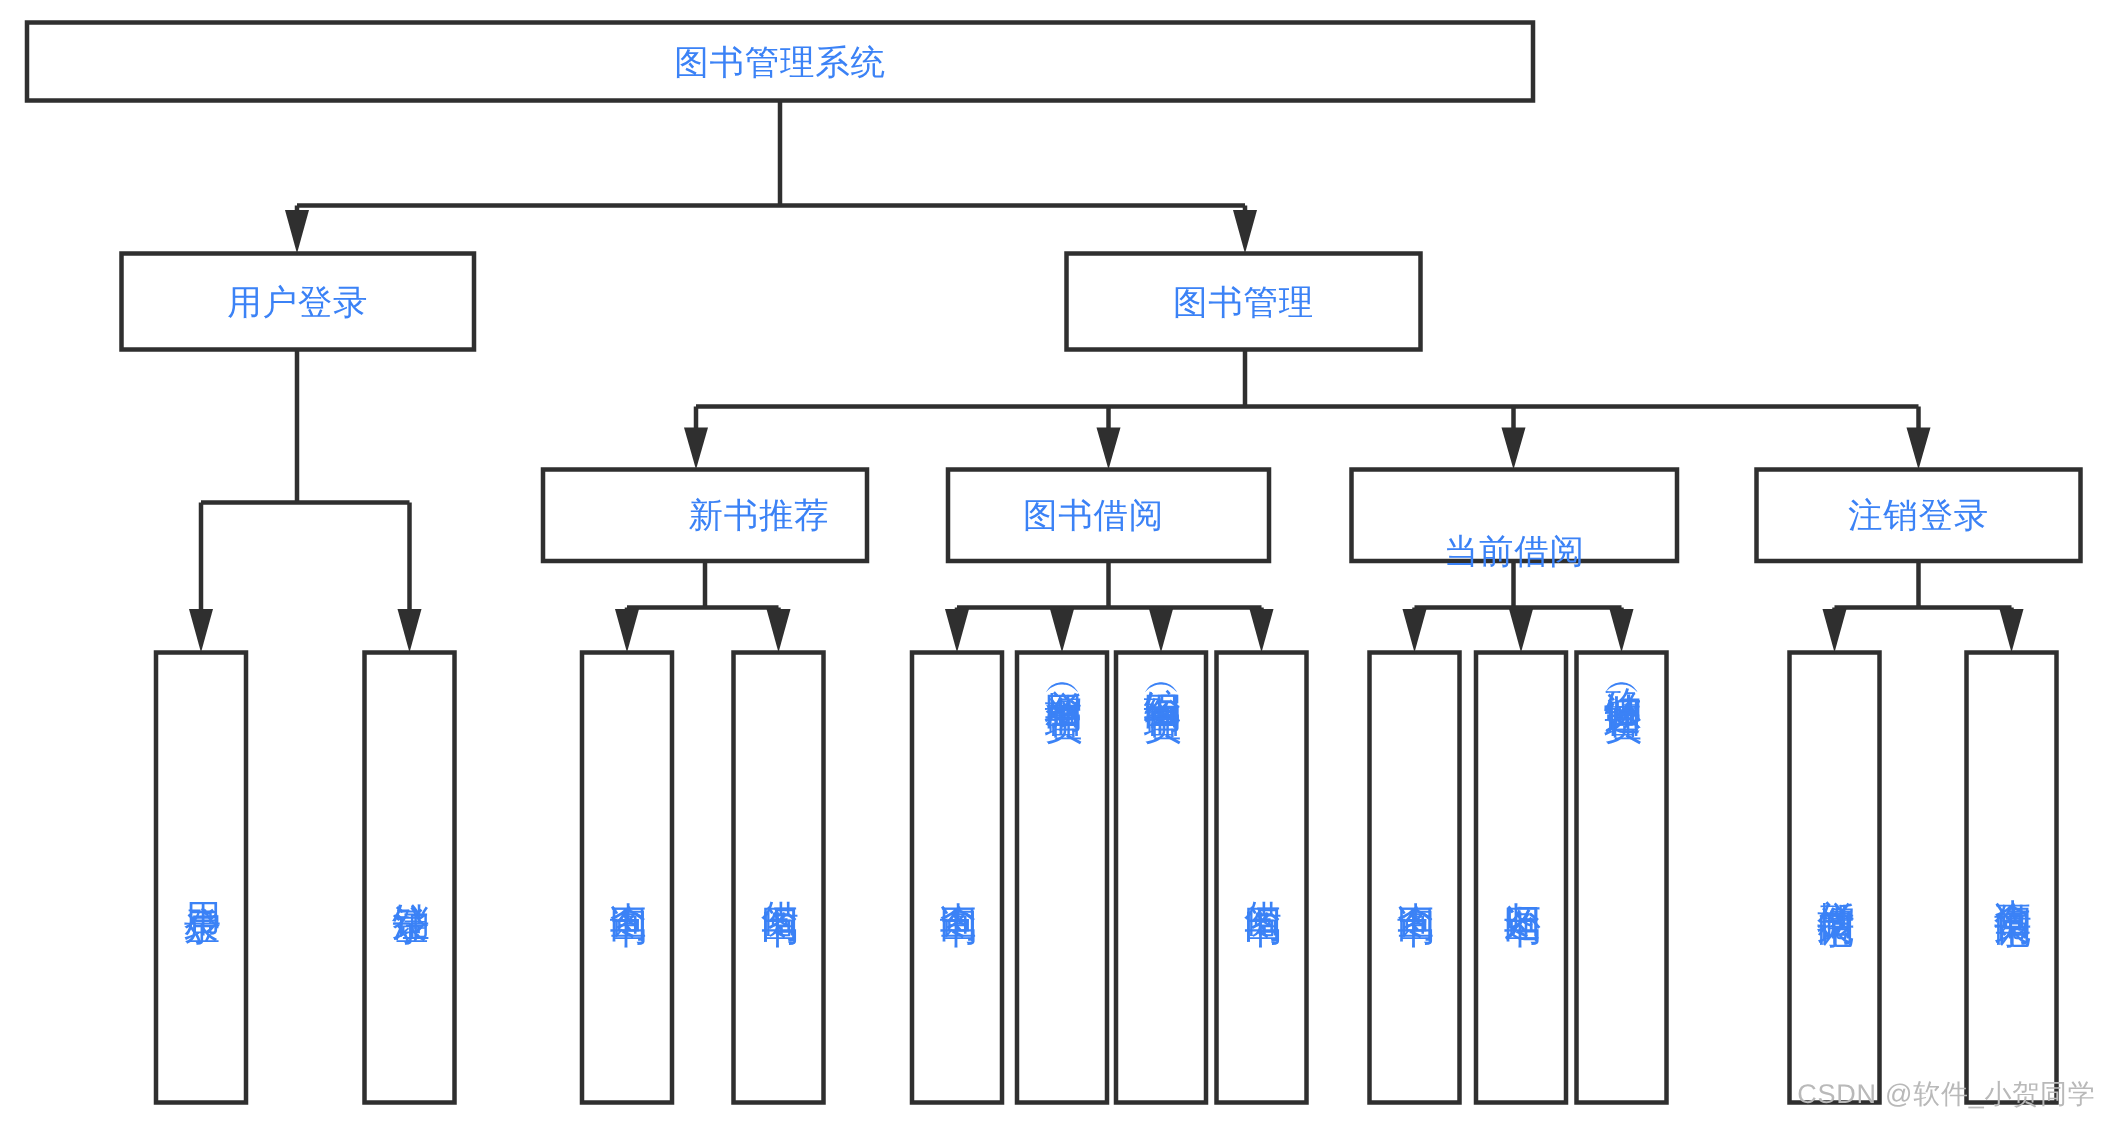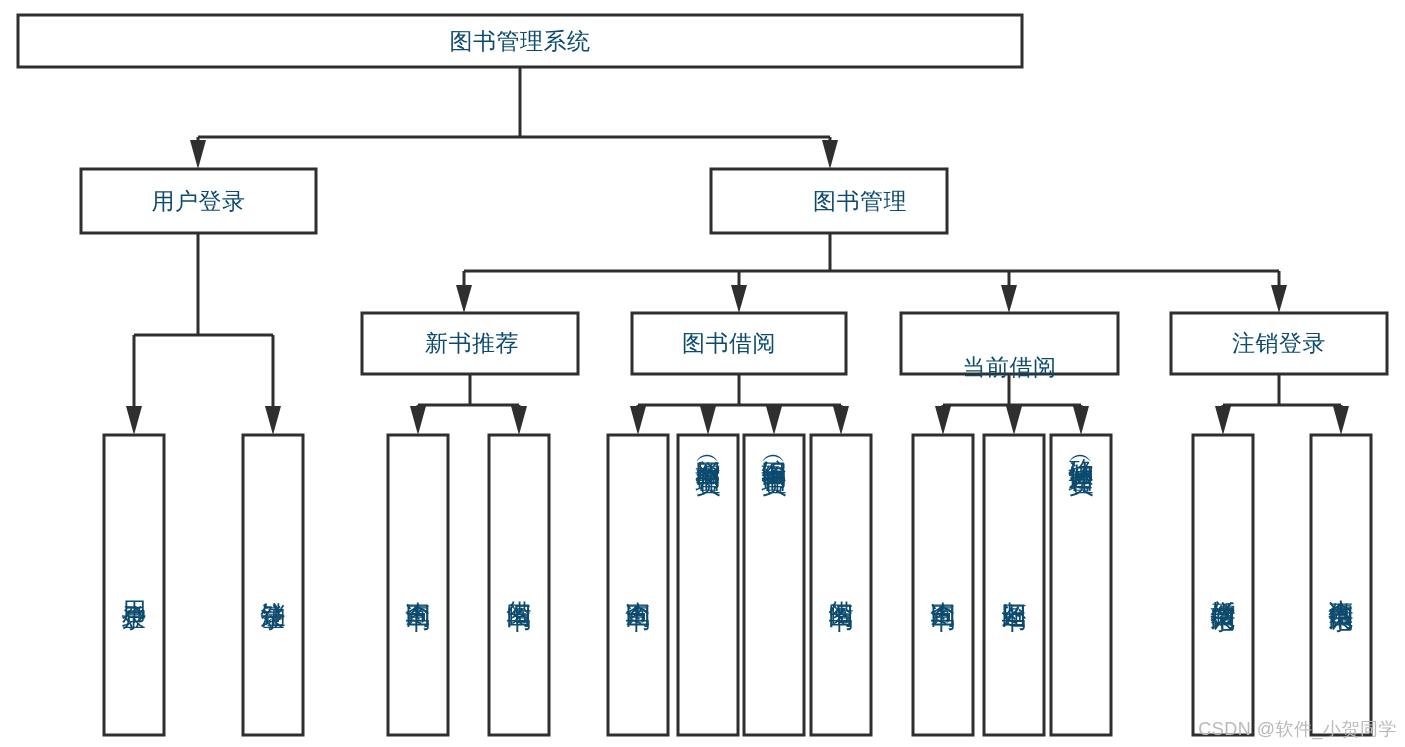--- a/index.html
+++ b/index.html
@@ -39,21 +39,21 @@
     stroke-linecap: butt;
   }
   .arrow-head {
     fill: #2f2f2f;
     stroke: none;
   }
   .node-label {
     position: absolute;
     box-sizing: border-box;
     display: flex;
-    color: #0c4a6e;
+    color: #3b82f6;
     pointer-events: none;
     white-space: nowrap;
   }
   .node-label.horizontal {
     align-items: center;
     justify-content: center;
     font-size: 23px;
     letter-spacing: 0.5px;
   }
   .node-label.vertical {
@@ -184,23 +184,23 @@
     <rect class="node-box" x="913" y="435" width="60" height="300"></rect>
     <rect class="node-box" x="984" y="435" width="60" height="300"></rect>
     <rect class="node-box" x="1051" y="435" width="60" height="300"></rect>
     <rect class="node-box" x="1193" y="435" width="60" height="300"></rect>
     <rect class="node-box" x="1311" y="435" width="60" height="300"></rect>
   </svg>
 
   <div class="node-label horizontal" style="left:18px; top:15px; width:1004px; height:52px;">图书管理系统</div>
 
   <div class="node-label horizontal" style="left:81px; top:169px; width:235px; height:64px;">用户登录</div>
-  <div class="node-label horizontal" style="left:711px; top:169px; width:236px; height:64px;margin-left:31px;">图书管理</div>
-
-  <div class="node-label horizontal" style="left:342px; top:313px; width:260px; height:61px;">新书推荐</div>
+  <div class="node-label horizontal" style="left:711px; top:169px; width:236px; height:64px;">图书管理</div>
+
+  <div class="node-label horizontal" style="left:376px; top:313px; width:260px; height:61px;">新书推荐</div>
   <div class="node-label horizontal" style="left:632px; top:313px; width:194px; height:61px;">图书借阅</div>
   <div class="node-label horizontal" style="left:901px; top:313px; width:217px; height:61px;margin-top:24px;">当前借阅</div>
   <div class="node-label horizontal" style="left:1171px; top:313px; width:216px; height:61px;">注销登录</div>
 
   <div class="node-label vertical" style="left:104px; top:435px; width:60px; height:300px;">用户登录</div>
   <div class="node-label vertical" style="left:243px; top:435px; width:60px; height:300px;">注销登录</div>
   <div class="node-label vertical" style="left:388px; top:435px; width:60px; height:300px;">查询图书</div>
   <div class="node-label vertical" style="left:489px; top:435px; width:60px; height:300px;">借阅图书</div>
   <div class="node-label vertical" style="left:608px; top:435px; width:60px; height:300px;">查询图书</div>
   <div class="node-label vertical top-aligned" style="left:678px; top:435px; width:60px; height:300px;">新增图书（管理员）</div>

